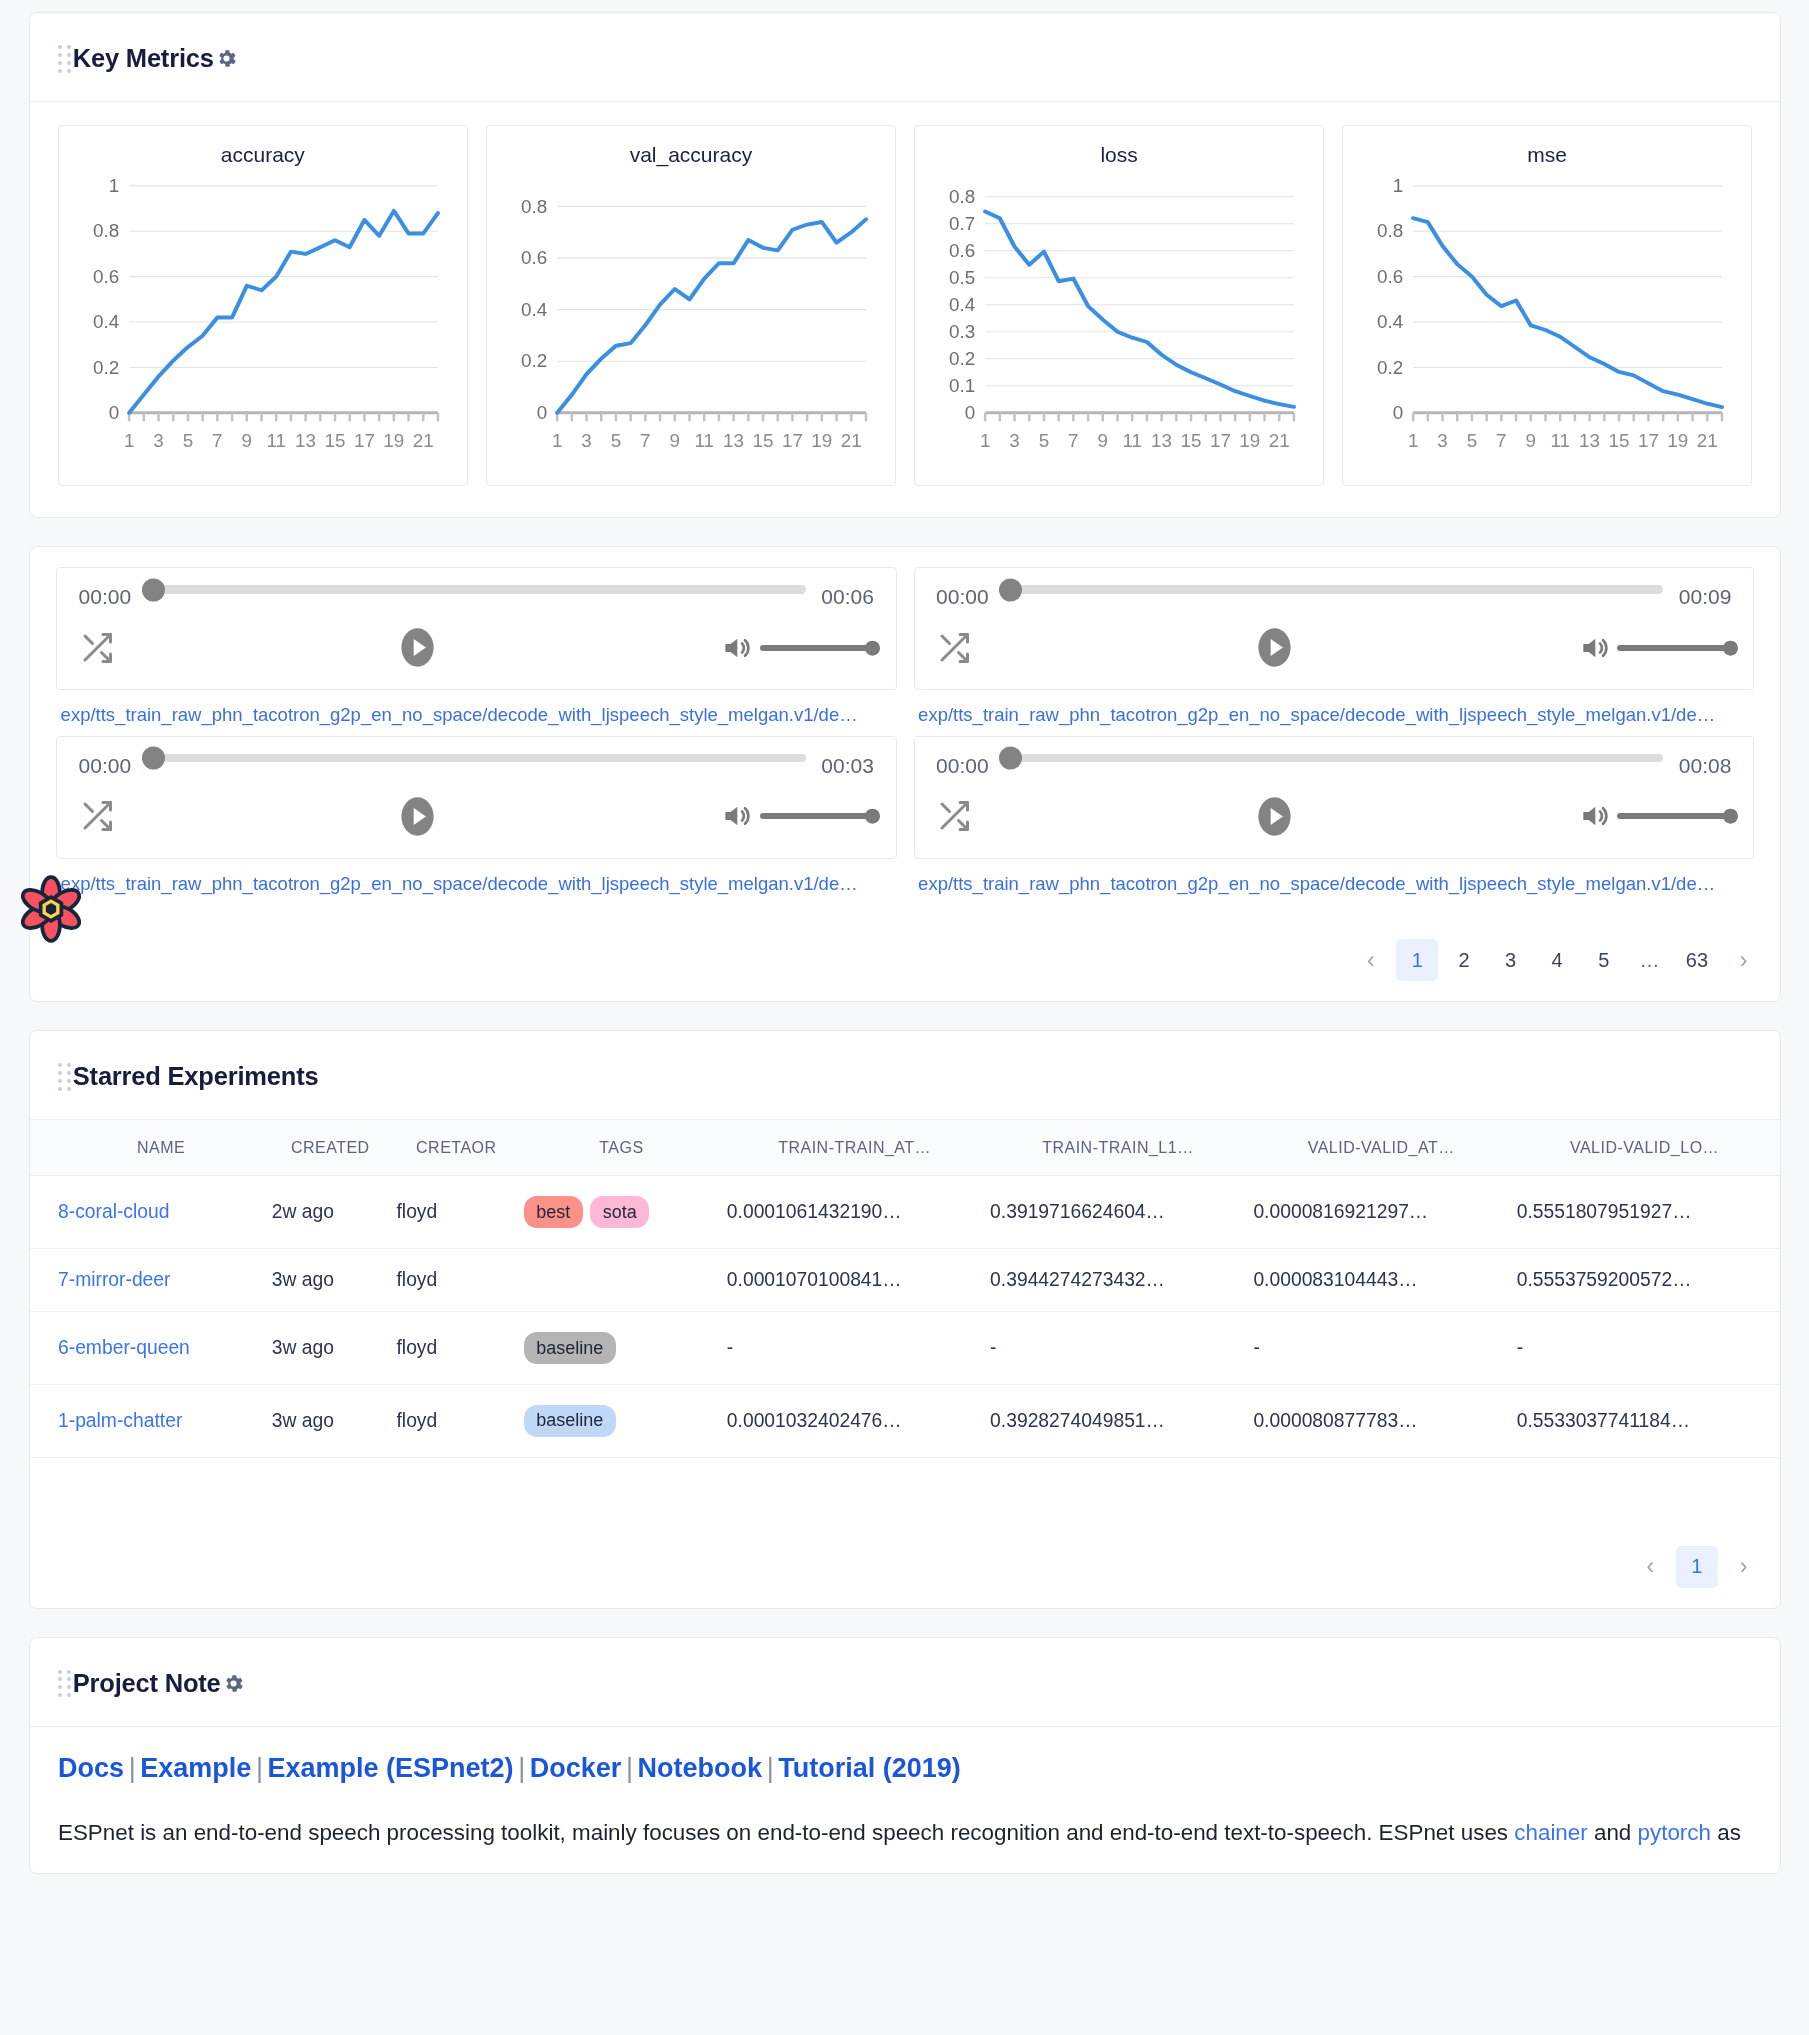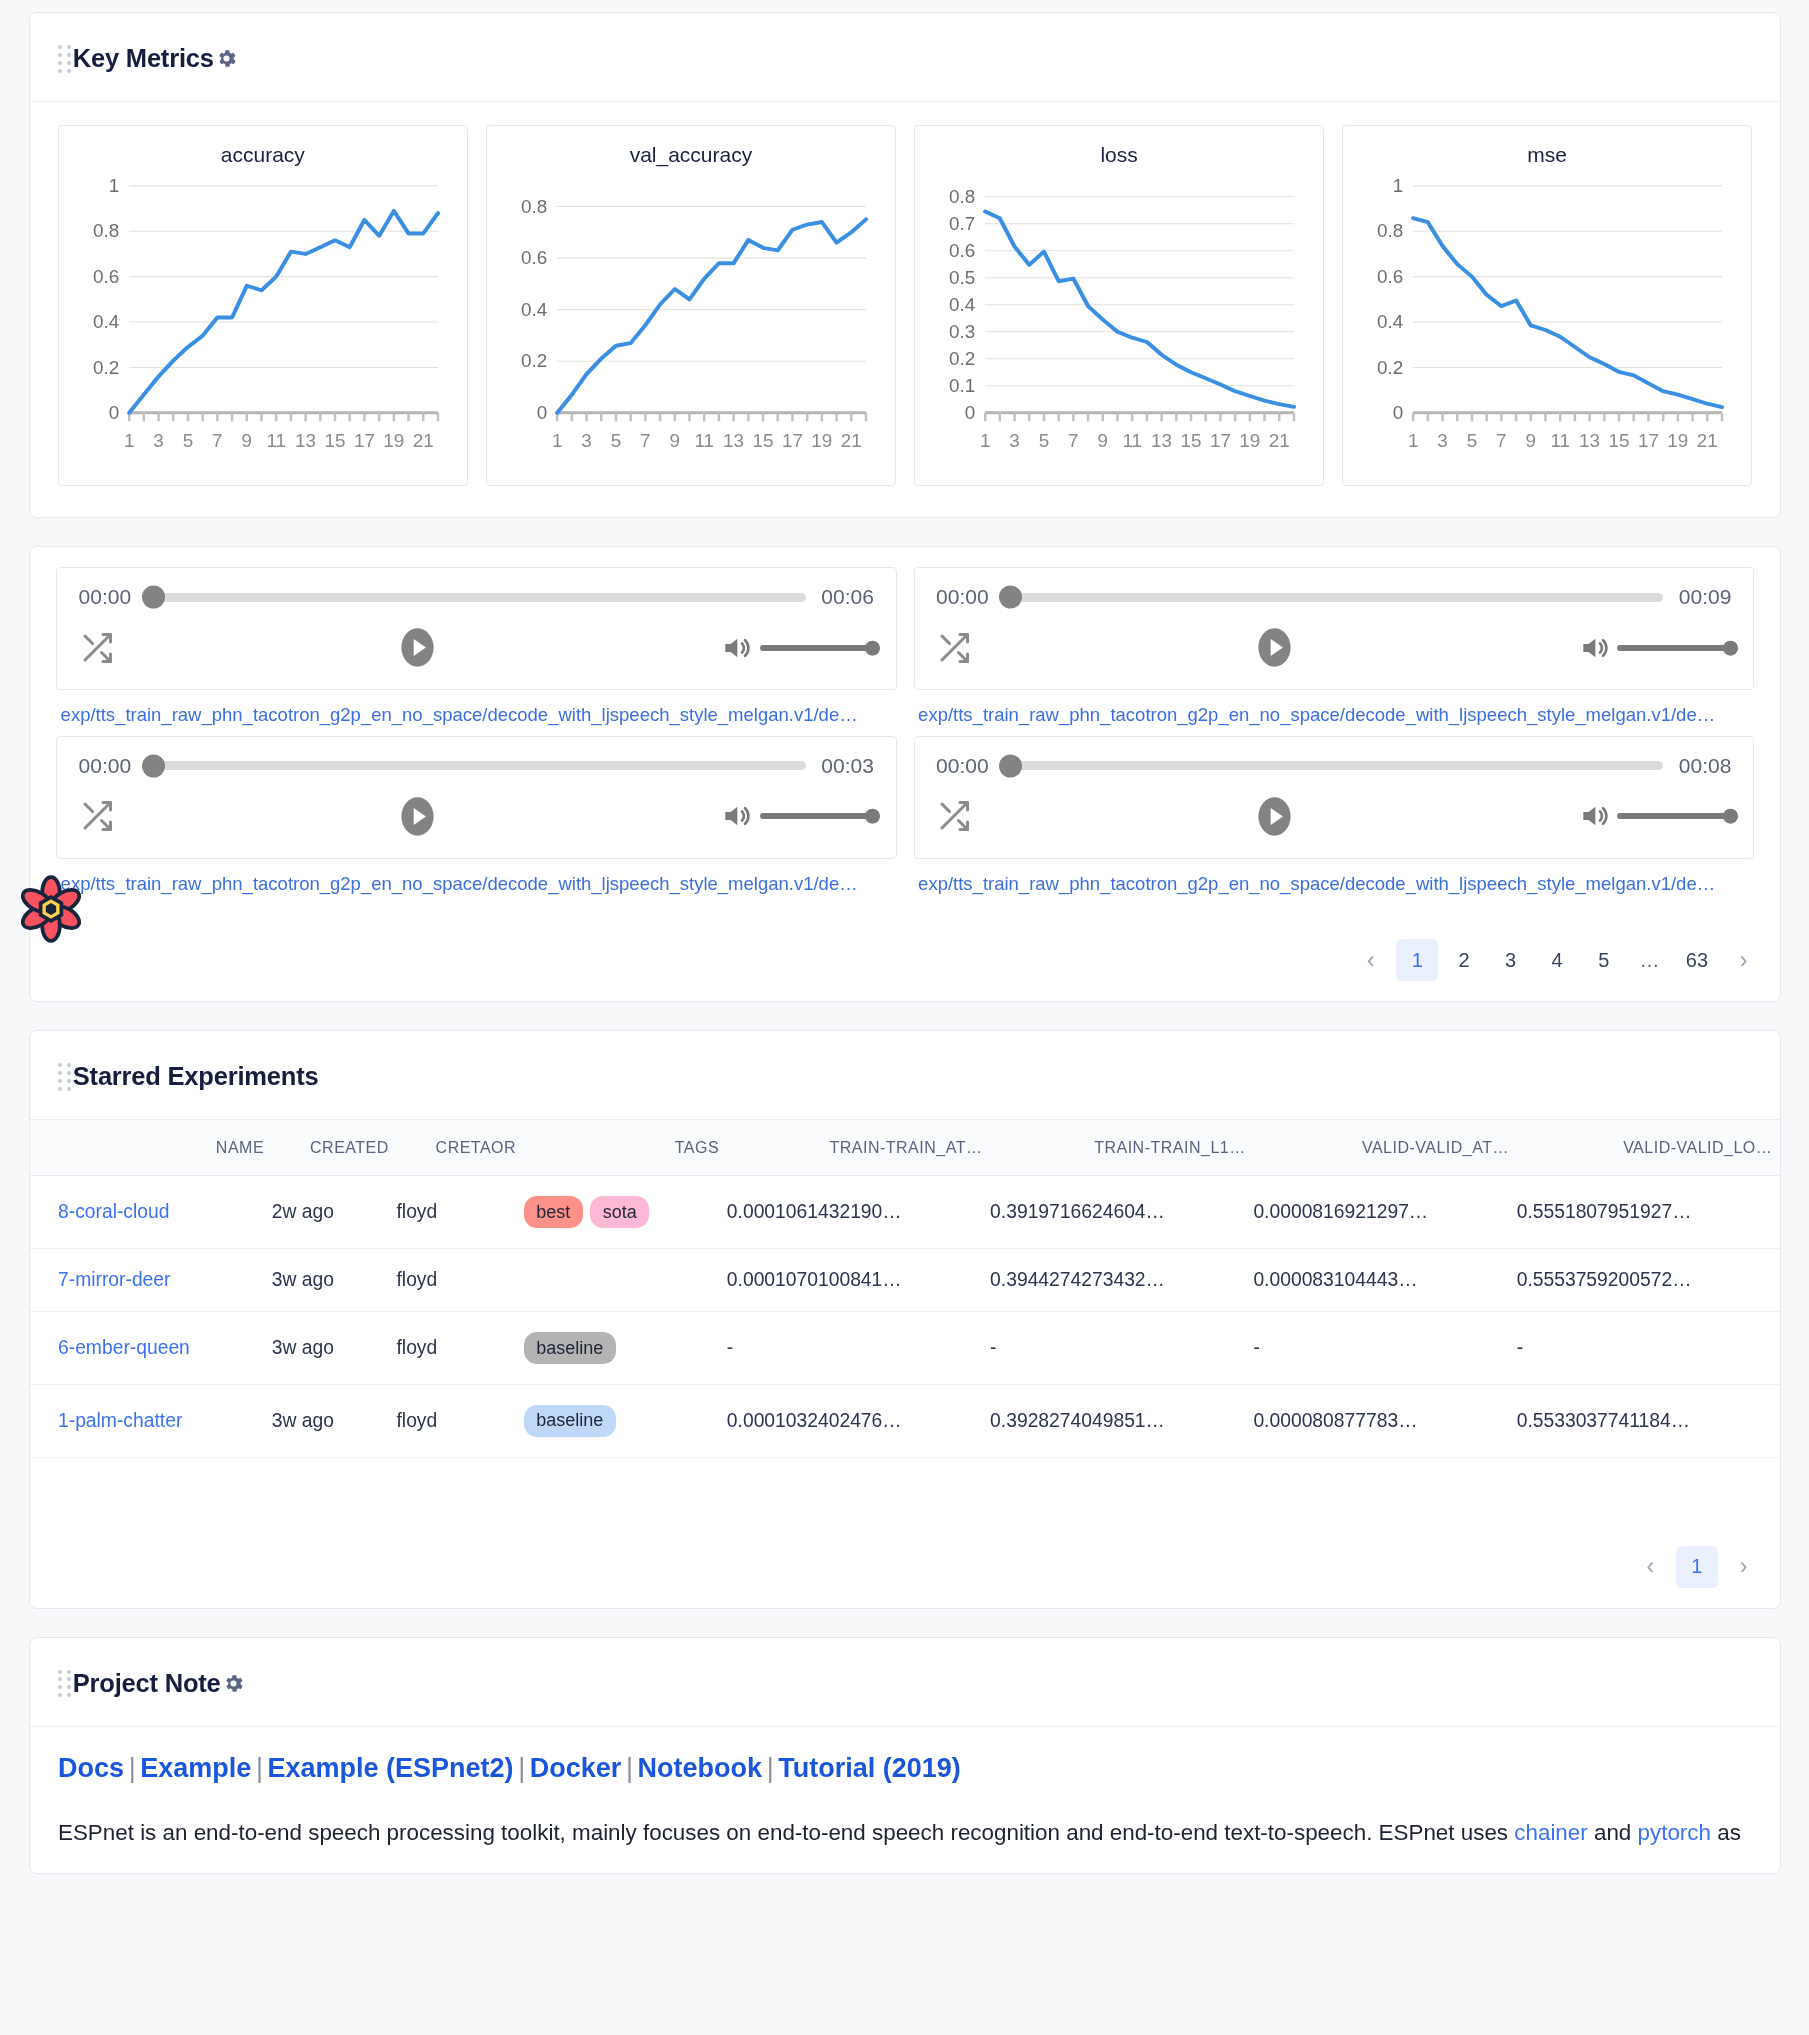--- a/index.html
+++ b/index.html
@@ -95,21 +95,21 @@
     grid-template-columns: 1fr 1fr;
     column-gap: 17px;
   }
   .media-cell { padding-bottom: 6.2px; }
   .player {
     border:0.8px solid #e6e8ee;
     border-radius:4.6px;
     background:#fff;
     padding: 17px 21.6px 20px 21.6px;
   }
-  .seek-row { display:flex; align-items:center; gap:10.8px; }
+  .seek-row { display:flex; gap:10.8px; }
   .time {
     font-size: 21px;
     color:#5d6475;
     font-variant-numeric: tabular-nums;
     white-space:nowrap;
   }
   .seek-track {
     position:relative;
     flex:1;
     height: 8.5px;
@@ -167,21 +167,21 @@
     color:#3b445e;
     padding: 0 7.7px;
   }
   .pg.active { background:#eaf0fe; color:#3b72f5; }
   .pg.arrow { color:#9aa3bb; font-size:23px; }
   .pg.dots { color:#5b6480; letter-spacing:1.5px; }
 
   
   .tbl { width:100%; border-collapse: collapse; }
   .tbl th {
-    text-align:right;
+    text-align:center;
     font-size: 16px;
     letter-spacing: 0.5px;
     font-weight: 400;
     color:#5a6380;
     background:#fafbfd;
     padding: 18.5px 7.7px 18.5px 0;
     border-bottom:0.8px solid #e9ebf1;
     white-space:nowrap;
   }
   .tbl td {

